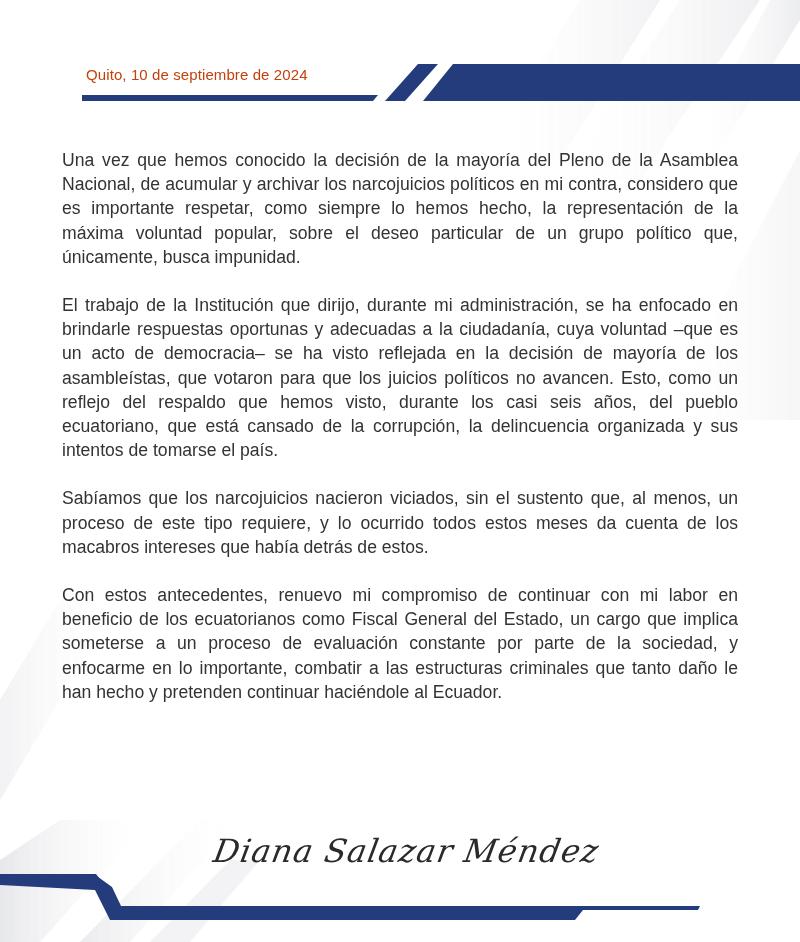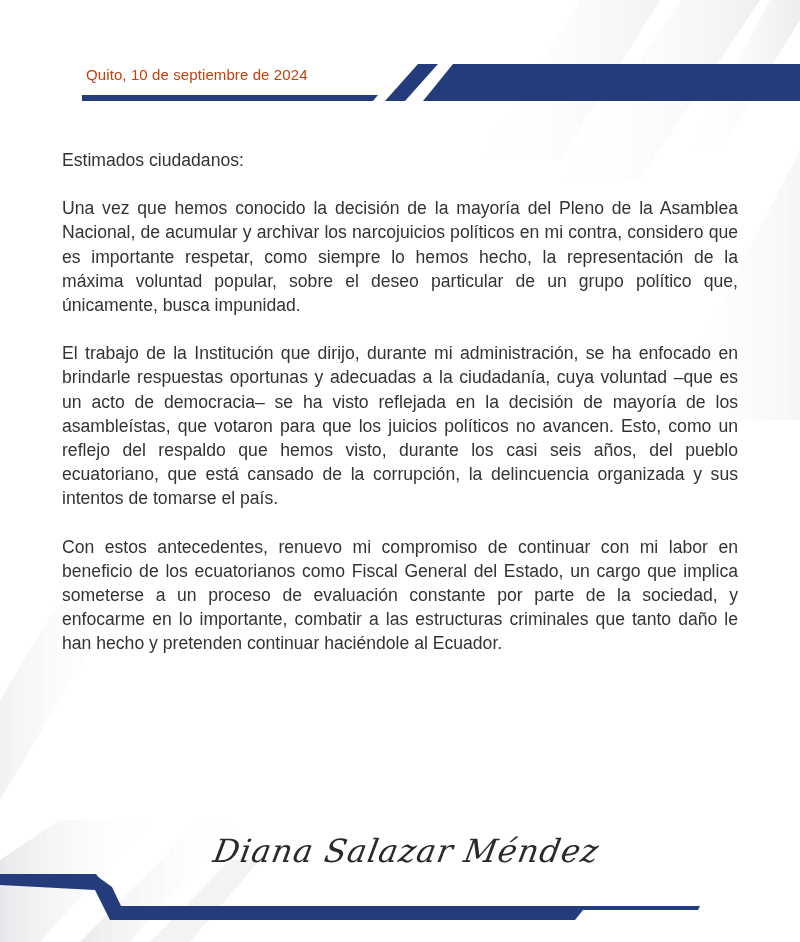--- a/index.html
+++ b/index.html
@@ -60,19 +60,19 @@
   <polygon points="418,64 438,64 405,101 385,101" fill="#253c7c"></polygon>
   <polygon points="453,64 800,64 800,101 423,101" fill="#253c7c"></polygon>
 
   <polygon points="0,874 94,874 112,887 121,906 378,906 585,906 700,906 698,910 583,910 575,920 110,920 95,890 0,885" fill="#253c7c"></polygon>
   <polygon points="0,874 96,874 120,905 112,905 92,880 0,880" fill="#253c7c"></polygon>
 </svg>
 
 <div class="date">Quito, 10 de septiembre de 2024</div>
 
 <div class="body-text">
-  <p class="greeting">Estimados ciudadanos:</p>
   <p>Una vez que hemos conocido la decisión de la mayoría del Pleno de la Asamblea Nacional, de acumular y archivar los narcojuicios políticos en mi contra, considero que es importante respetar, como siempre lo hemos hecho, la representación de la máxima voluntad popular, sobre el deseo particular de un grupo político que, únicamente, busca impunidad.</p>
   <p>El trabajo de la Institución que dirijo, durante mi administración, se ha enfocado en brindarle respuestas oportunas y adecuadas a la ciudadanía, cuya voluntad –que es un acto de democracia– se ha visto reflejada en la decisión de mayoría de los asambleístas, que votaron para que los juicios políticos no avancen. Esto, como un reflejo del respaldo que hemos visto, durante los casi seis años, del pueblo ecuatoriano, que está cansado de la corrupción, la delincuencia organizada y sus intentos de tomarse el país.</p>
+  <p>Sabíamos que los narcojuicios nacieron viciados, sin el sustento que, al menos, un proceso de este tipo requiere, y lo ocurrido todos estos meses da cuenta de los macabros intereses que había detrás de estos.</p>
   <p>Con estos antecedentes, renuevo mi compromiso de continuar con mi labor en beneficio de los ecuatorianos como Fiscal General del Estado, un cargo que implica someterse a un proceso de evaluación constante por parte de la sociedad, y enfocarme en lo importante, combatir a las estructuras criminales que tanto daño le han hecho y pretenden continuar haciéndole al Ecuador.</p>
 </div>
 
 <div class="signature">Diana Salazar Méndez</div>
 
 </body></html>

